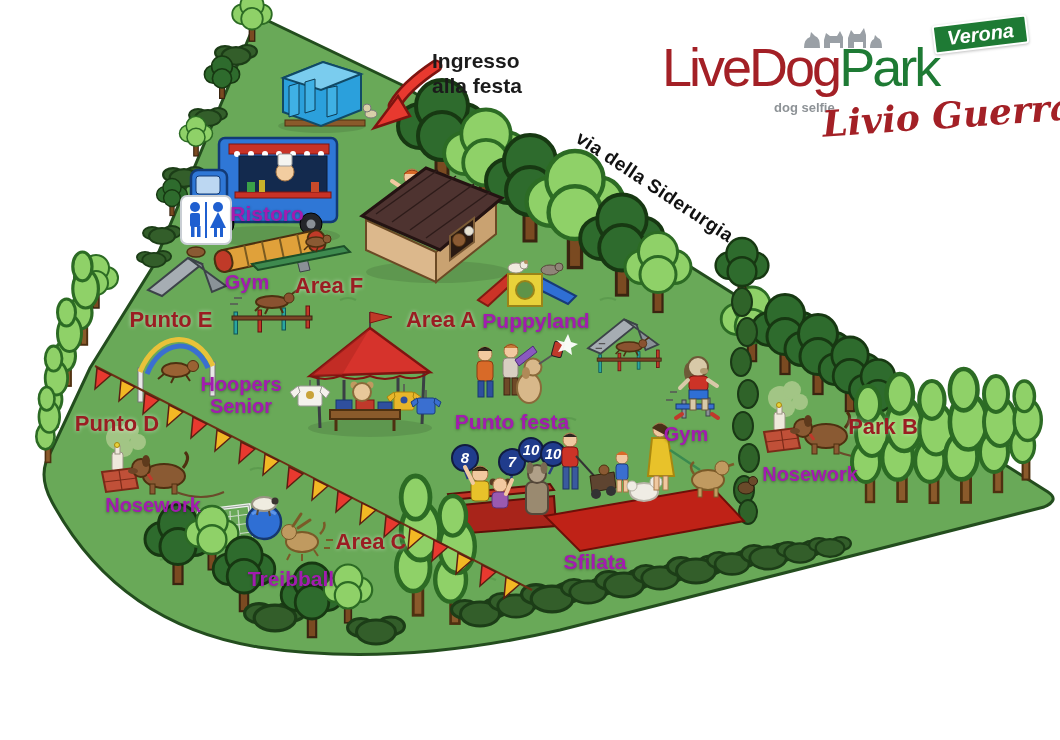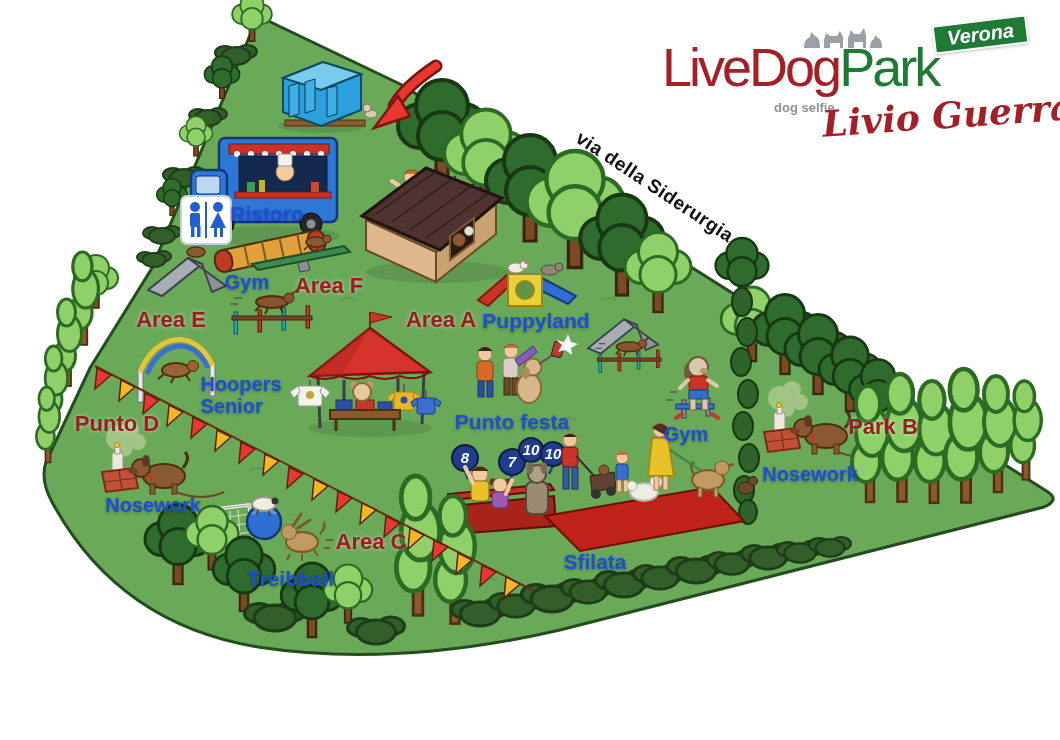--- a/index.html
+++ b/index.html
@@ -9,22 +9,22 @@
     --logo_gray:#8d9296; --bunting_red:#e8392f; --bunting_yellow:#f2b824;
     --tent_red:#d6332c; --carpet_red:#bf2217; --truck_blue:#2f77d6; --toilet_blue:#2ba0dc;
     --score_blue:#203c8c; --arrow_red:#e8392f; --ink:#1b1b1b;
   }
   html,body{margin:0;padding:0;background:#fff;}
   .stage{position:relative;width:1060px;height:740px;background:#fff;overflow:hidden;
          font-family:"Liberation Sans",sans-serif;}
   .map-svg{position:absolute;left:0;top:0;}
   .lbl{position:absolute;font-weight:bold;white-space:nowrap;transform:translateX(-50%);line-height:1.1;}
   .lbl-red{color:var(--label_red);font-size:22px;text-shadow:0 0 4px rgba(255,255,255,.55);}
-  .lbl-white{color:#1d4ed8;font-size:20px;text-shadow:0 1px 3px rgba(0,0,0,.35);}
-  .lbl-center{}
+  .lbl-white{color:#a21caf;font-size:20px;text-shadow:0 1px 3px rgba(0,0,0,.35);}
+  .lbl-center{text-align:center;}
   .entrance-label{position:absolute;left:432px;top:48px;color:var(--ink);font-size:21px;
                   font-weight:bold;line-height:25px;}
   .street-label{position:absolute;left:584px;top:127px;color:#111;font-size:19px;font-weight:bold;
                 letter-spacing:.5px;transform:rotate(33.5deg);transform-origin:0 0;}
   .logo{position:absolute;left:652px;top:18px;width:378px;height:125px;}
   .logo-main{position:absolute;left:10px;top:22px;font-size:54px;font-weight:normal;
              letter-spacing:-3px;line-height:1;}
   .lg-red{color:var(--logo_red);} .lg-green{color:var(--logo_green);}
   .logo-badge{position:absolute;right:2px;top:2px;transform:rotate(-7deg);background:var(--logo_green);
               color:#fff;font-style:italic;font-weight:bold;font-size:20px;padding:1px 12px;
@@ -526,26 +526,30 @@
       <polygon points="386,516 400,523 384,537" fill="var(--bunting_red)"></polygon>
       <polygon points="410,528 424,535 408,549" fill="var(--bunting_yellow)"></polygon>
       <polygon points="434,540 448,547 432,561" fill="var(--bunting_red)"></polygon>
       <polygon points="458,553 472,560 456,574" fill="var(--bunting_yellow)"></polygon>
       <polygon points="482,565 496,572 480,586" fill="var(--bunting_red)"></polygon>
       <polygon points="506,577 520,584 504,598" fill="var(--bunting_yellow)"></polygon>
     </g>
   </g>
 </svg>
 
+<div class="entrance-label">
+  <div>Ingresso</div>
+  <div>alla festa</div>
+</div>
 <div class="street-label">via della Siderurgia</div>
 
 <div class="lbl lbl-white" style="left:267px;top:202px;font-size:21px">Ristoro</div>
 <div class="lbl lbl-white" style="left:247px;top:271px">Gym</div>
 <div class="lbl lbl-red" style="left:329px;top:274px">Area F</div>
-<div class="lbl lbl-red" style="left:171px;top:308px">Area E</div>
+<div class="lbl lbl-red" style="left:171px;top:308px">Punto E</div>
 <div class="lbl lbl-red" style="left:441px;top:308px">Area A</div>
 <div class="lbl lbl-white" style="left:536px;top:309px;font-size:21px">Puppyland</div>
 <div class="lbl lbl-white lbl-center" style="left:241px;top:373px">
   <div>Hoopers</div>
       <div>Senior</div>
 </div>
 <div class="lbl lbl-red" style="left:117px;top:412px">Punto D</div>
 <div class="lbl lbl-white" style="left:153px;top:494px">Nosework</div>
 <div class="lbl lbl-white" style="left:512px;top:410px;font-size:21px">Punto festa</div>
 <div class="lbl lbl-white" style="left:686px;top:423px">Gym</div>

